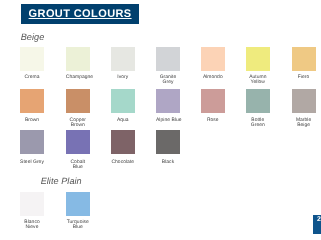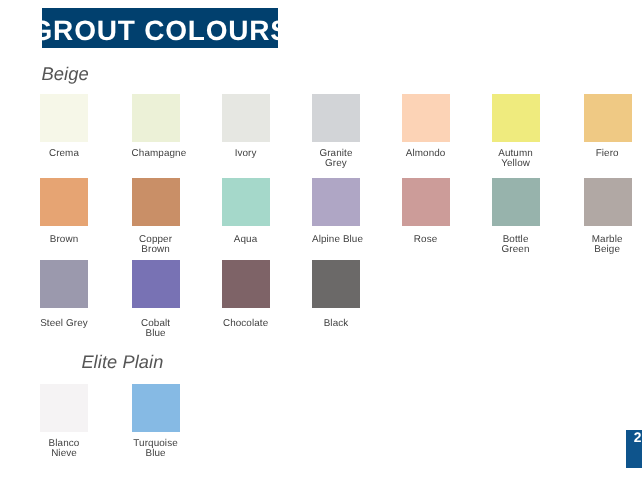--- a/index.html
+++ b/index.html
@@ -32,25 +32,26 @@
     height: 19.8px;
     background: #01406e;
     display: flex;
     align-items: center;
     justify-content: center;
   }
   .header-title {
     position: relative;
     top: 0.85px;
     color: #ffffff;
-    font-size: 14px;
+    font-size: 11px;
     font-weight: bold;
     letter-spacing: 0.4px;
     line-height: 1;
     white-space: nowrap;
+    text-decoration: underline;
   }
 
   
   .section-title {
     position: absolute;
     left: 20.7px;
     font-style: italic;
     font-size: 9.2px;
     color: #555555;
     letter-spacing: 0.05px;

